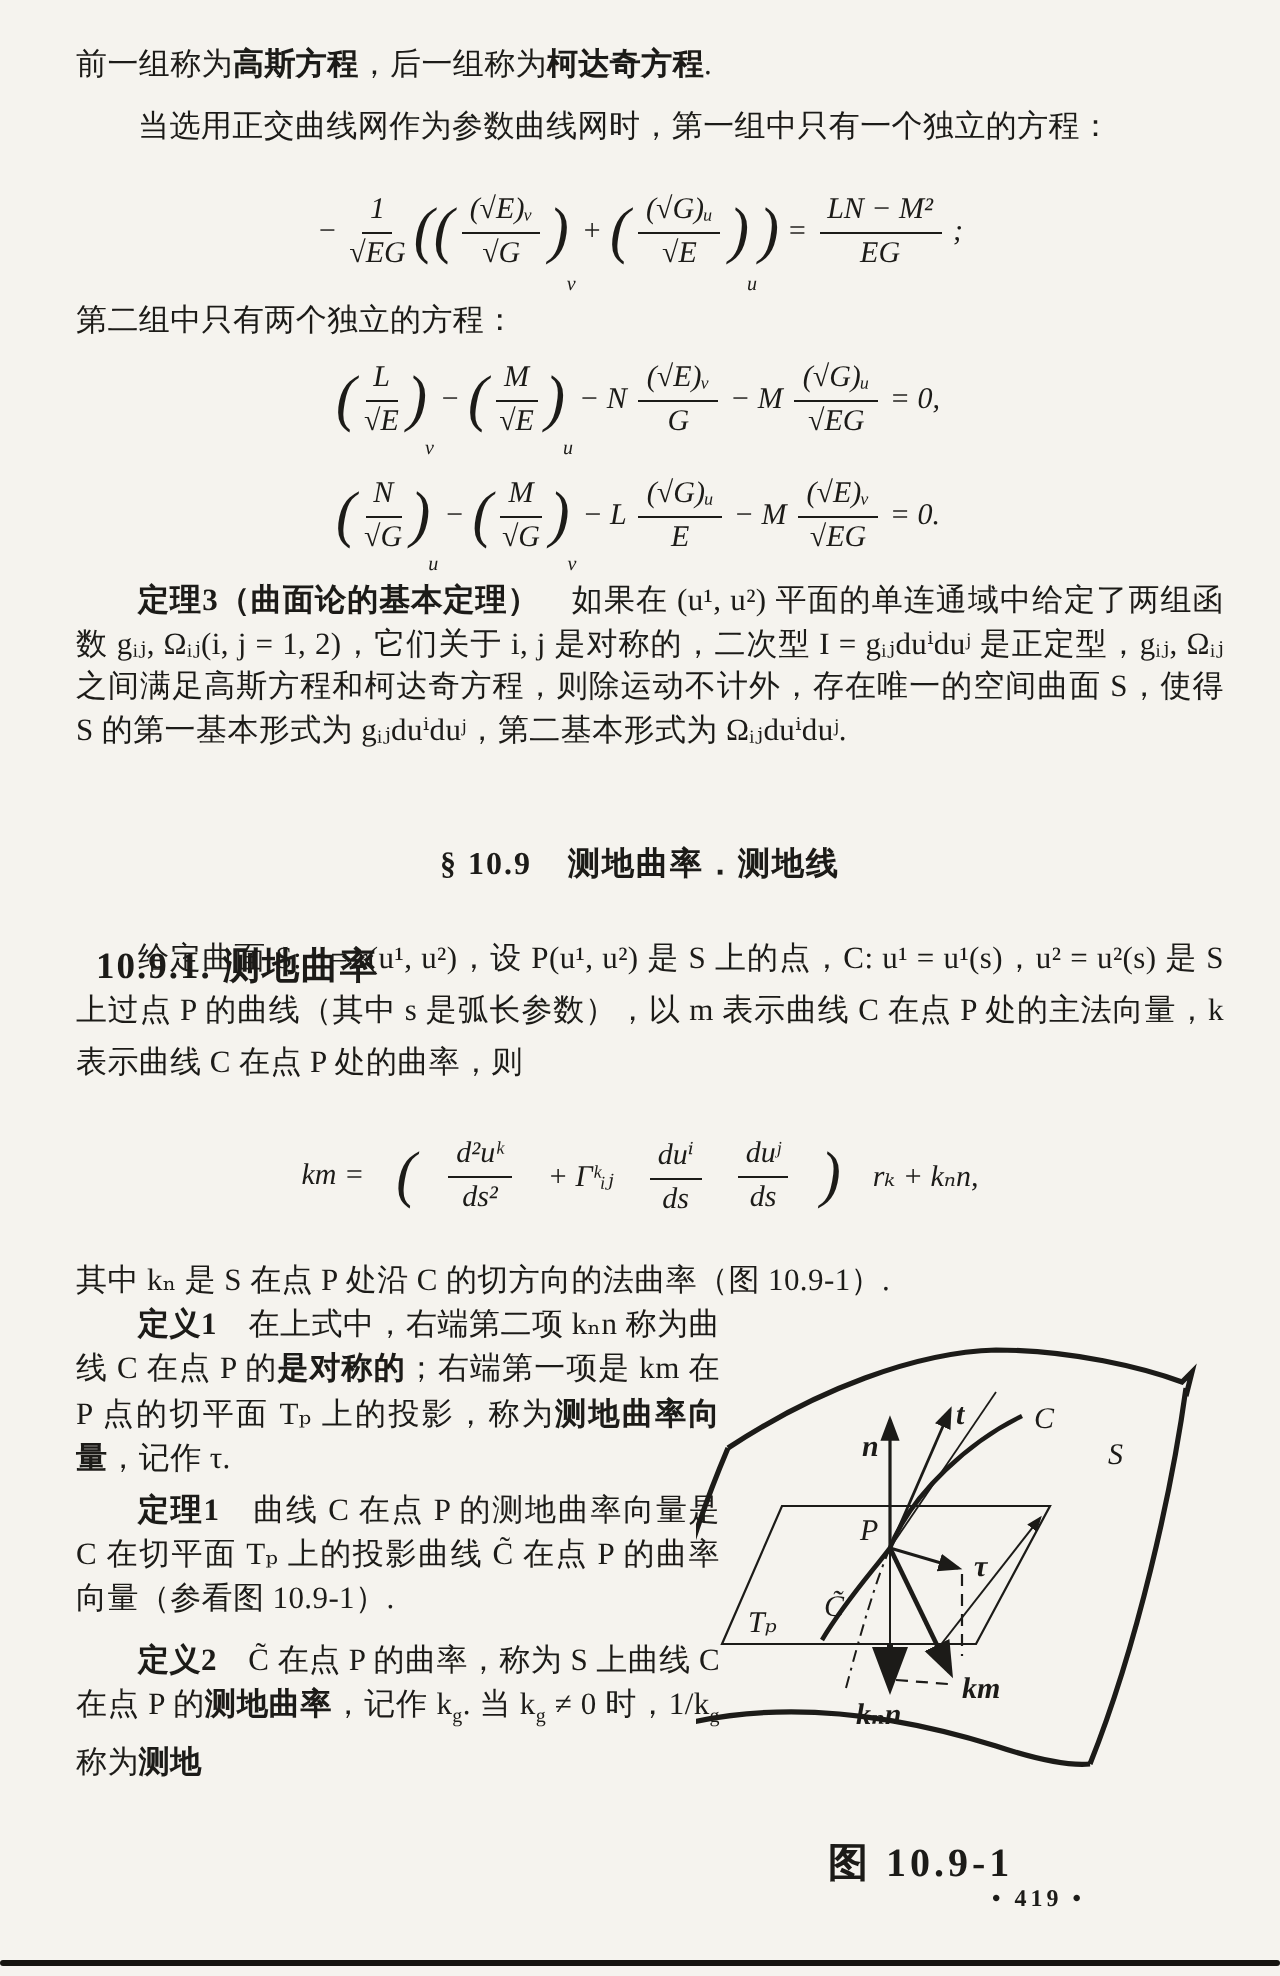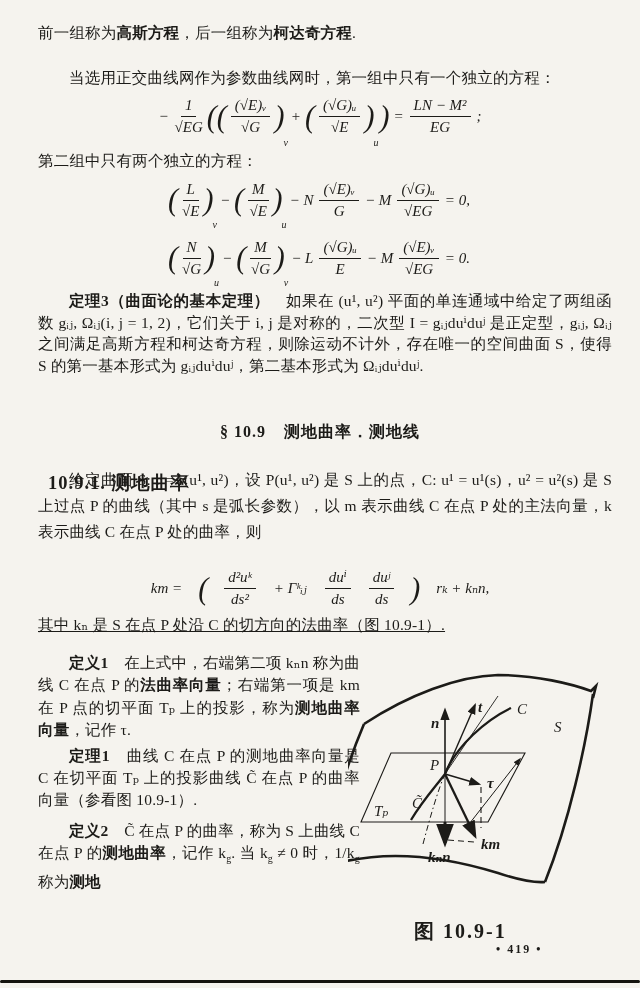--- a/index.html
+++ b/index.html
@@ -49,21 +49,21 @@
     position:absolute;left:0;top:980px;width:640px;height:3px;background:#15140f;border-radius:2px;
   }
   svg text{font-family:"Liberation Serif","DejaVu Serif",serif;}
   .svglbl{font-style:italic;font-size:15px;fill:#1c1b18;}
 </style>
 </head>
 <body>
 
 <p class="para abs" style="left:38px;top:22px;width:572px;"><span>前一组称为</span><span class="bold">高斯方程</span><span>，后一组称为</span><span class="bold">柯达奇方程</span><span>.</span></p>
 
-<p class="para abs indent" style="left:38px;top:67px;width:572px;">当选用正交曲线网作为参数曲线网时，第一组中只有一个独立的方程：</p>
+<p class="para abs indent" style="left:38px;top:53px;width:572px;">当选用正交曲线网作为参数曲线网时，第一组中只有一个独立的方程：</p>
 
 <div class="formula" style="left:35px;top:88px;width:570px;height:56px;">
     <span class="ftok">−</span>
     <span class="frac">
       <span class="num">1</span>
       <span class="den">√EG</span>
     </span>
     <span class="bigp">((</span>
     <span class="frac">
       <span class="num">(√E)ᵥ</span>
@@ -170,24 +170,24 @@
       <span class="den">ds</span>
     </span>
     <span class="frac">
       <span class="num">duʲ</span>
       <span class="den">ds</span>
     </span>
     <span class="bigp">)</span>
     <span class="ftok">rₖ + kₙn,</span>
   </div>
 
-<p class="para abs" style="left:38px;top:614px;width:574px;text-decoration:underline;">其中 kₙ 是 S 在点 P 处沿 C 的切方向的法曲率（图 10.9-1）.</p>
+<p class="para abs" style="left:38px;top:630px;width:574px;">其中 kₙ 是 S 在点 P 处沿 C 的切方向的法曲率（图 10.9-1）.</p>
 
 <div class="abs" style="left:38px;top:652px;width:322px;">
-  <p class="para indent" style="line-height:22.4px;margin:0;"><span class="bold">定义1</span><span>　在上式中，右端第二项 kₙn 称为曲线 C 在点 P 的</span><span class="bold">法曲率向量</span><span>；右端第一项是 km 在 P 点的切平面 Tₚ 上的投影，称为</span><span class="bold">测地曲率向量</span><span>，记作 τ.</span></p>
+  <p class="para indent" style="line-height:22.4px;margin:0;"><span class="bold">定义1</span><span>　在上式中，右端第二项 kₙn 称为曲线 C 在点 P 的</span><span class="bold">是对称的</span><span>；右端第一项是 km 在 P 点的切平面 Tₚ 上的投影，称为</span><span class="bold">测地曲率向量</span><span>，记作 τ.</span></p>
   <p class="para indent" style="line-height:22.4px;margin:3px 0 0 0;"><span class="bold">定理1</span><span>　曲线 C 在点 P 的测地曲率向量是 C 在切平面 Tₚ 上的投影曲线 C̃ 在点 P 的曲率向量（参看图 10.9-1）.</span></p>
   <p class="para indent" style="line-height:22.4px;margin:8px 0 0 0;"><span class="bold">定义2</span><span>　C̃ 在点 P 的曲率，称为 S 上曲线 C 在点 P 的</span><span class="bold">测地曲率</span><span>，记作 k</span><sub>g</sub><span>. 当 k</span><sub>g</sub><span> ≠ 0 时，1/k</span><sub>g</sub><span> 称为</span><span class="bold">测地</span></p>
 </div>
 
 <svg class="abs" style="left:348px;top:650px;" width="278" height="268" viewBox="0 0 278 268">
   <defs>
     <marker id="ah" markerWidth="9" markerHeight="8" refX="6.5" refY="3" orient="auto">
       <path d="M0,0 L8,3 L0,6 Z" fill="#1c1b18"></path>
     </marker>
   </defs>

